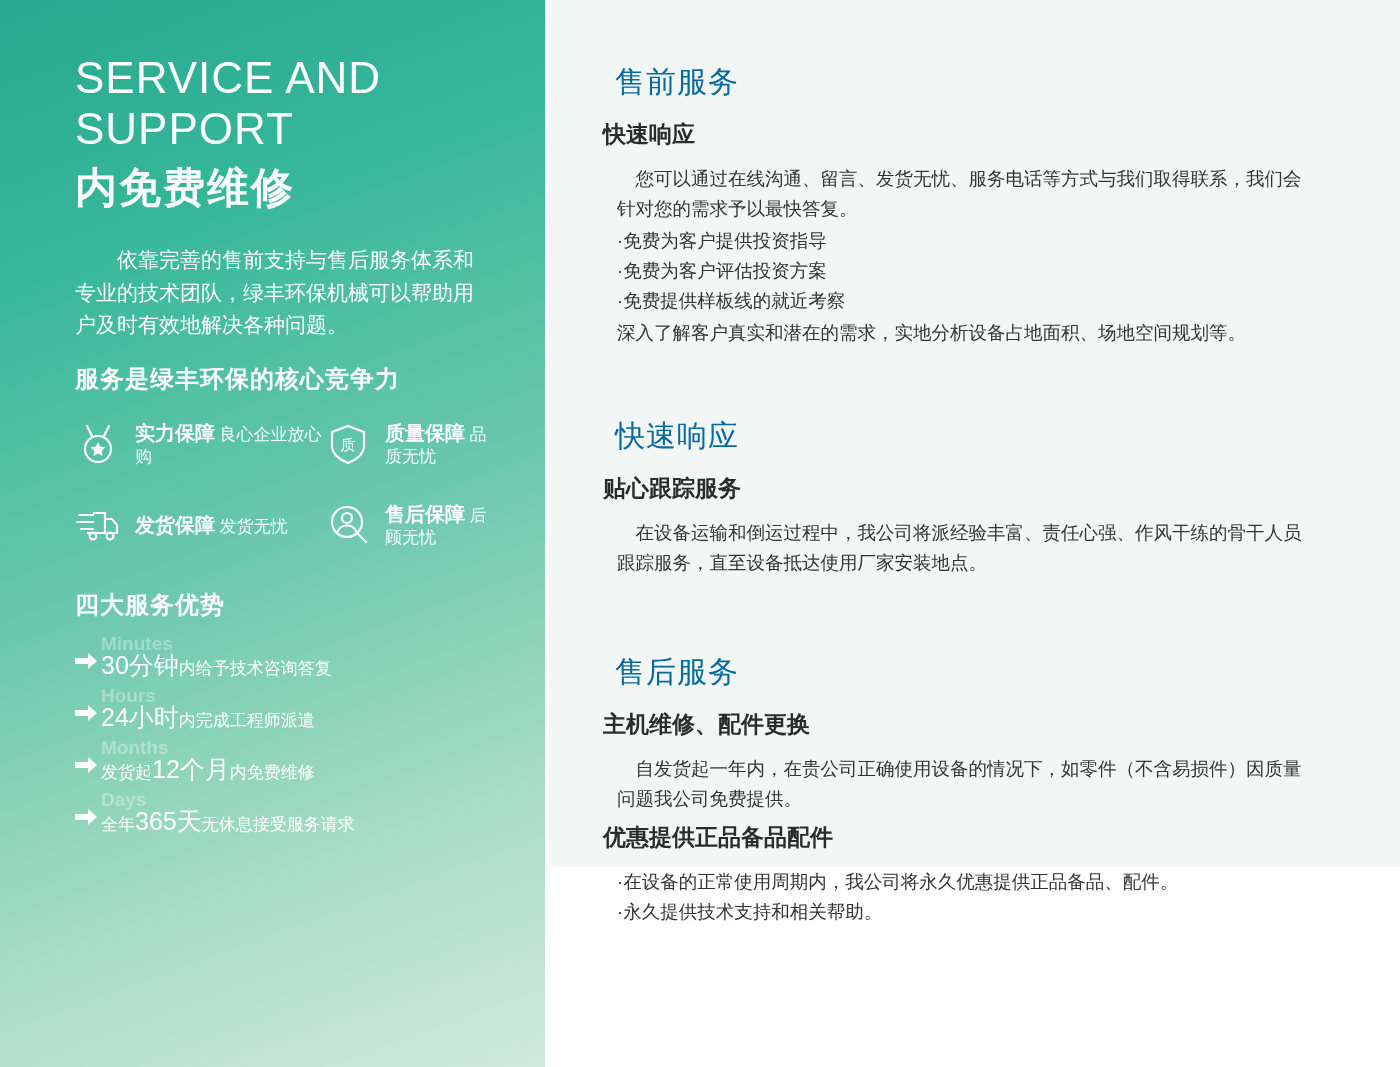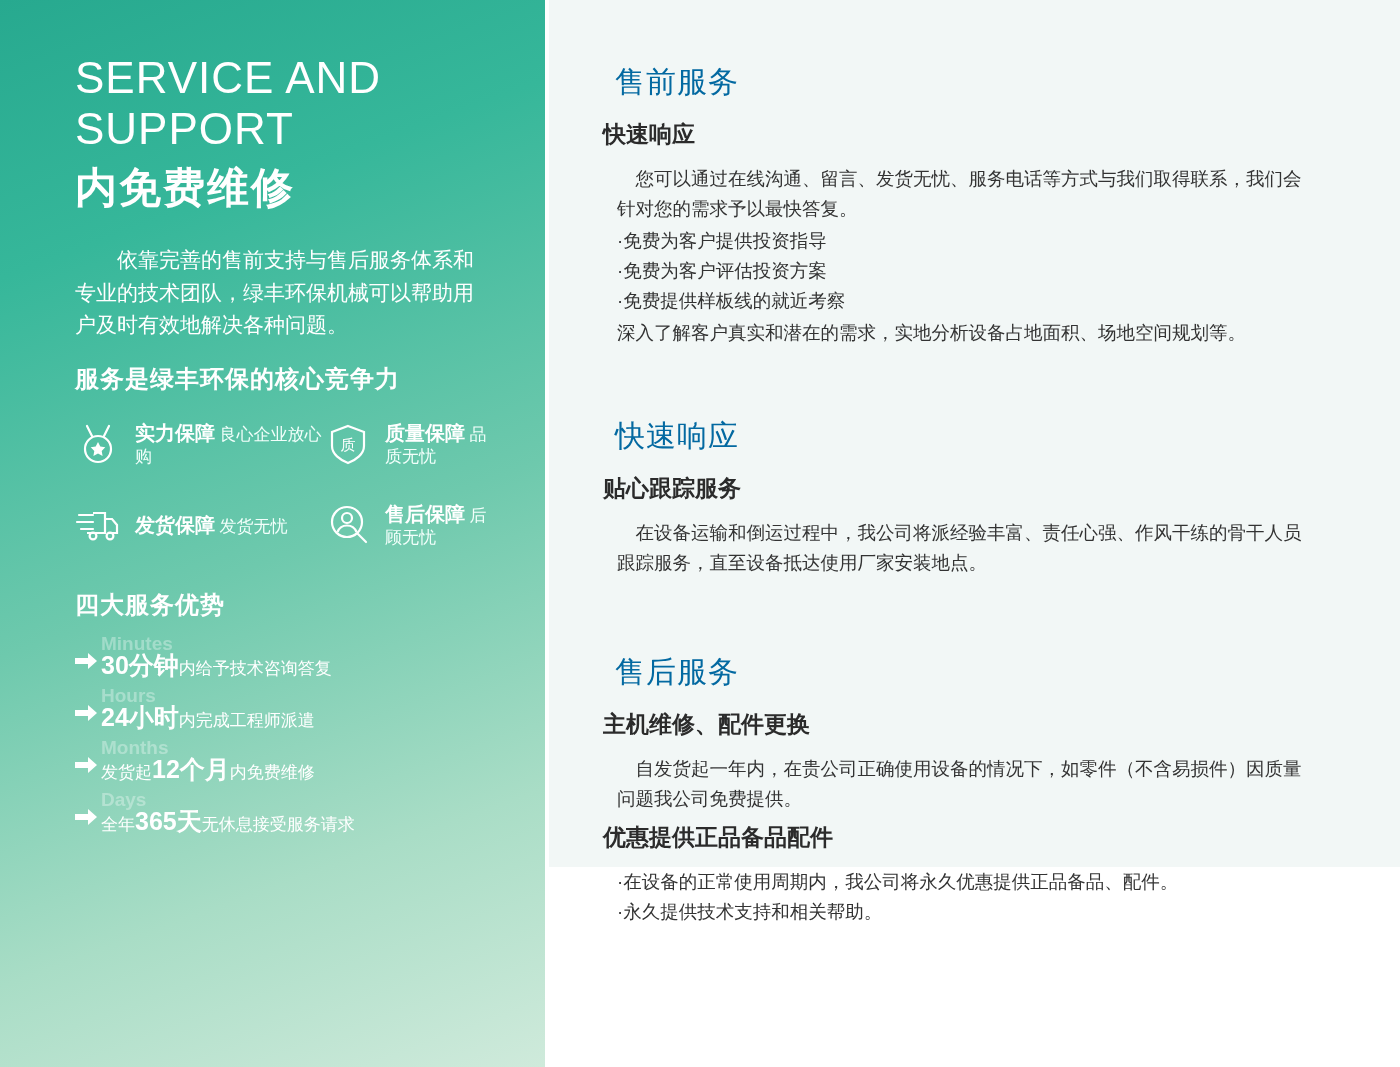--- a/index.html
+++ b/index.html
@@ -103,21 +103,21 @@
   .adv-body { position: relative; }
   .ghost {
     position: absolute;
     top: -16px;
     font-size: 19px;
     font-weight: bold;
     color: rgba(255,255,255,0.33);
     white-space: nowrap;
   }
   .adv-num {
-    font-size: 25px; font-weight: bold;
+    font-size: 25px; font-weight: normal;
     position: relative;
     z-index: 2;
   }
   .adv-pre, .adv-tail {
     font-size: 17px;
     position: relative; z-index: 2;
   }
   .adv-line { white-space: nowrap; }
 
   

